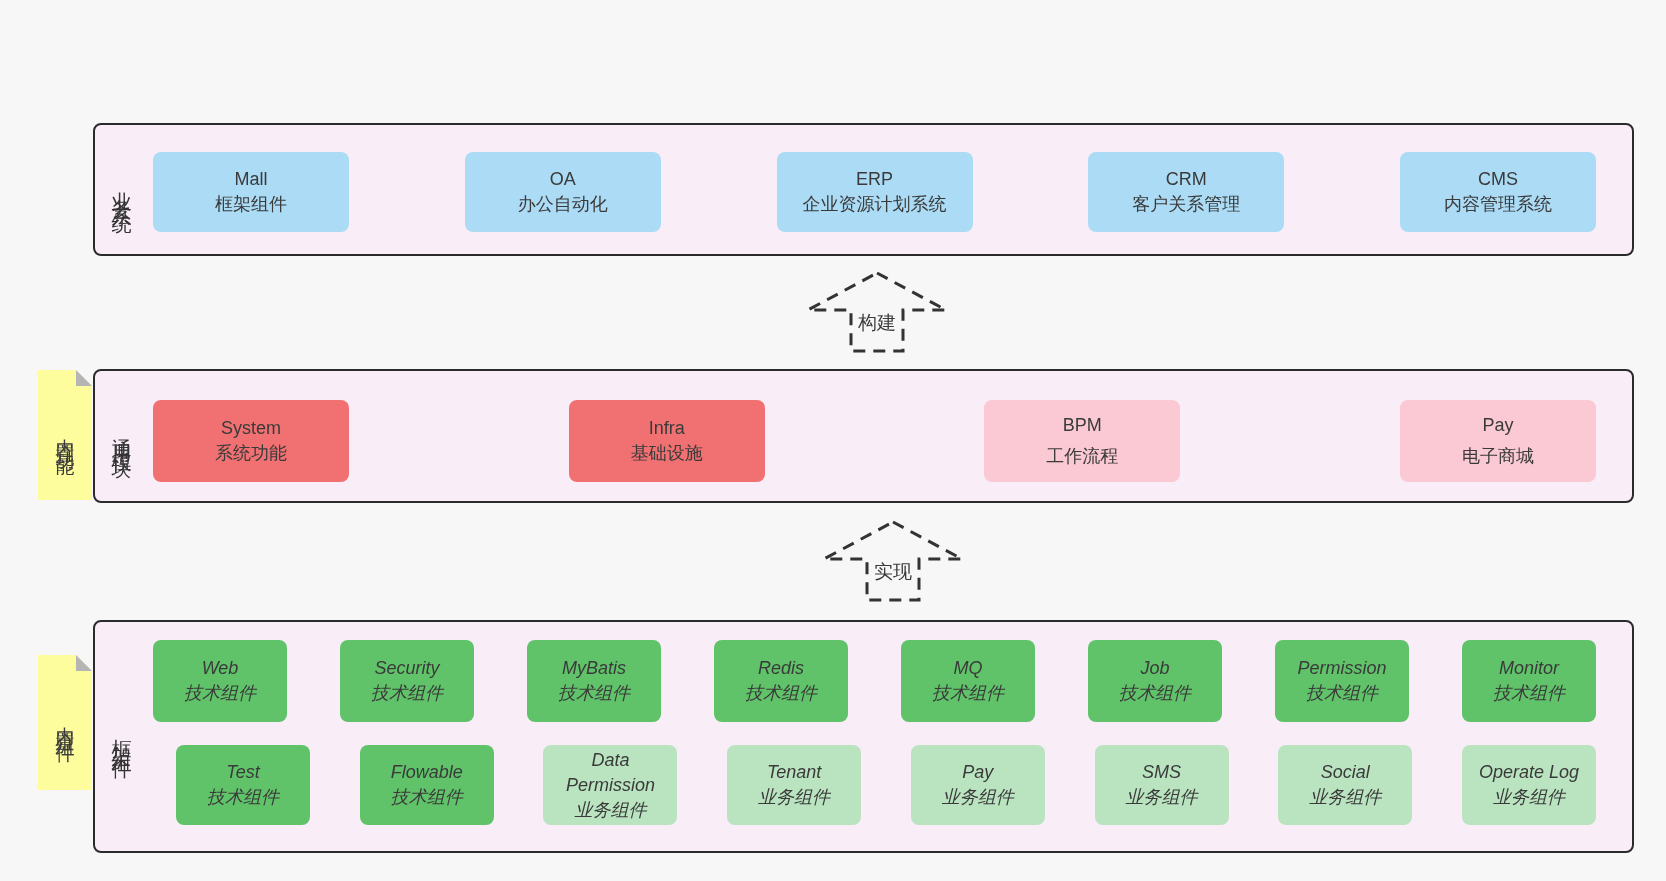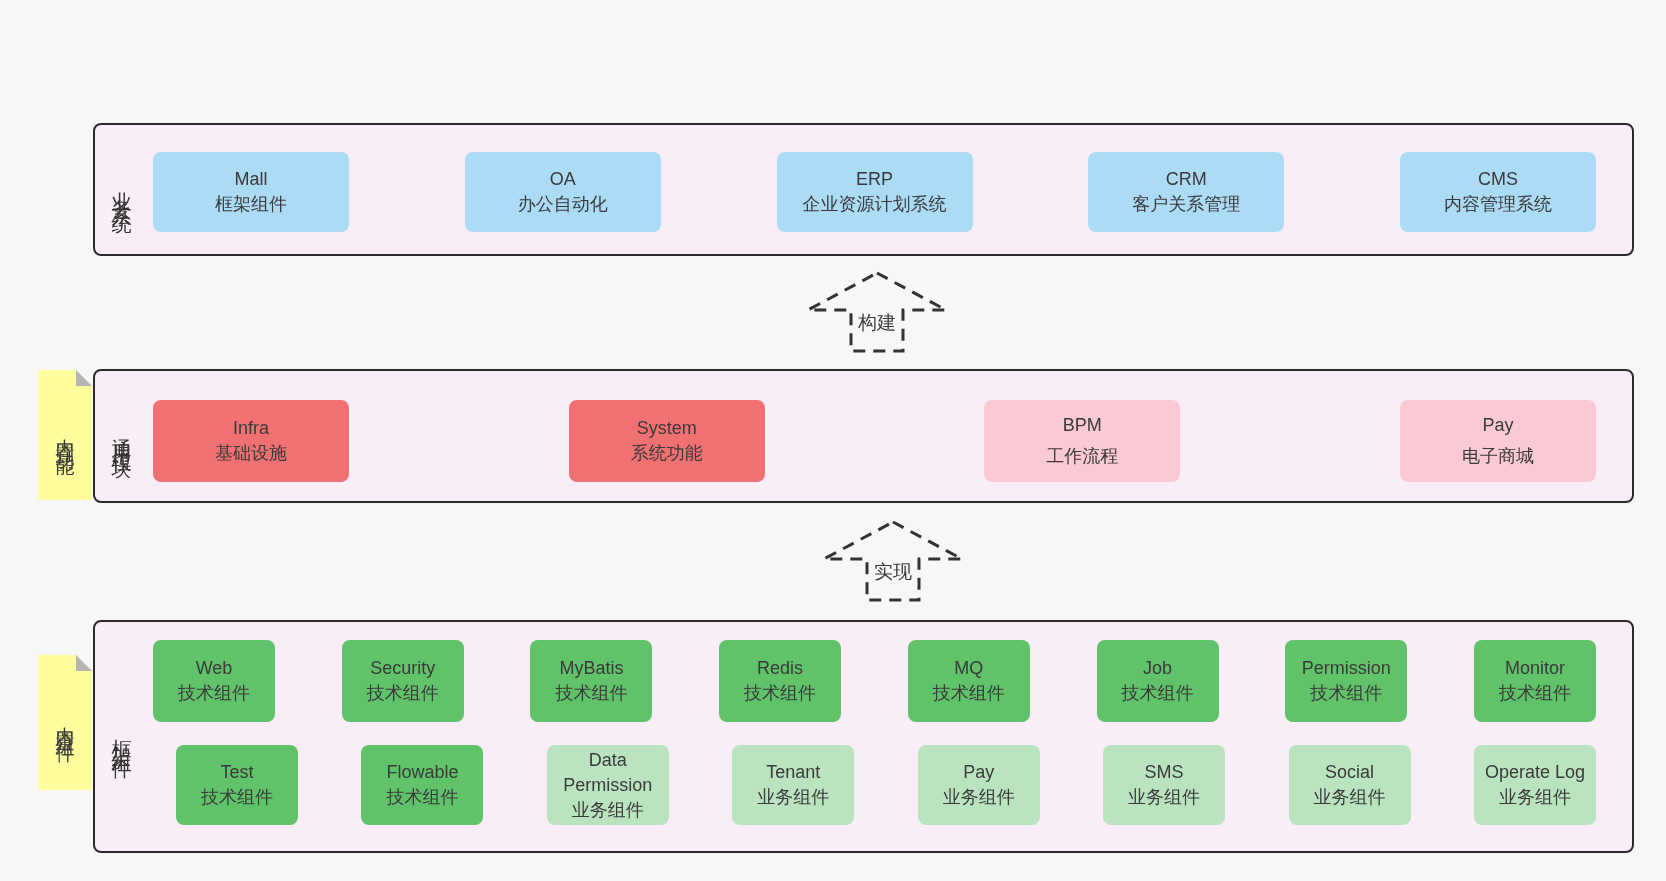--- a/index.html
+++ b/index.html
@@ -5,21 +5,21 @@
   html,body{margin:0;padding:0;background:#f7f7f7;}
   #canvas{position:relative;width:1666px;height:881px;background:#f7f7f7;overflow:hidden;
           font-family:"Liberation Sans", sans-serif;color:#3c3c3c;}
   .panel{position:absolute;background:#f9edf7;border:2px solid #2b2b2b;border-radius:8px;box-sizing:border-box;}
   .v-label{position:absolute;left:14px;top:0;bottom:0;display:flex;align-items:center;}
   .v-label span{writing-mode:vertical-lr;text-orientation:upright;font-size:20px;letter-spacing:7px;color:#343434;}
   .row{position:absolute;left:58px;right:36px;display:flex;justify-content:space-between;}
   .box{border-radius:8px;display:flex;flex-direction:column;align-items:center;justify-content:center;
        text-align:center;font-size:18px;line-height:25px;color:#3a3a3a;box-sizing:border-box;padding:2px 6px;}
   .w196{width:196px;}
-  .w150{width:122px;}
+  .w150{width:134px;font-style:italic;}
   .v-blue{background:#abdbf5;}
   .v-red{background:#f17173;}
   .v-pink{background:#fbc9d3;gap:6px;}
   .v-green{background:#60c36a;}
   .v-greenlight{background:#bae4c0;}
   .note{position:absolute;background:#fdfd9e;}
   .note .fold{position:absolute;top:0;right:0;width:16px;height:16px;
               background:#fdfd9e;}
   .note .fold:before{content:"";position:absolute;inset:0;background:#f7f7f7;
               clip-path:polygon(0 0,100% 0,100% 100%);}
@@ -74,26 +74,26 @@
         <span>内置功能</span>
       </div>
   </div>
 
   <div class="panel" style="left:93px;top:369px;width:1541px;height:134px;">
     <div class="v-label">
       <span>通用模块</span>
     </div>
     <div class="row" style="top:29px;height:82px;">
       <div class="box w196 v-red">
+        <div>System</div>
+        <div>系统功能</div>
+      </div>
+      <div class="box w196 v-red">
         <div>Infra</div>
         <div>基础设施</div>
-      </div>
-      <div class="box w196 v-red">
-        <div>System</div>
-        <div>系统功能</div>
       </div>
       <div class="box w196 v-pink">
         <div>BPM</div>
         <div>工作流程</div>
       </div>
       <div class="box w196 v-pink">
         <div>Pay</div>
         <div>电子商城</div>
       </div>
     </div>

